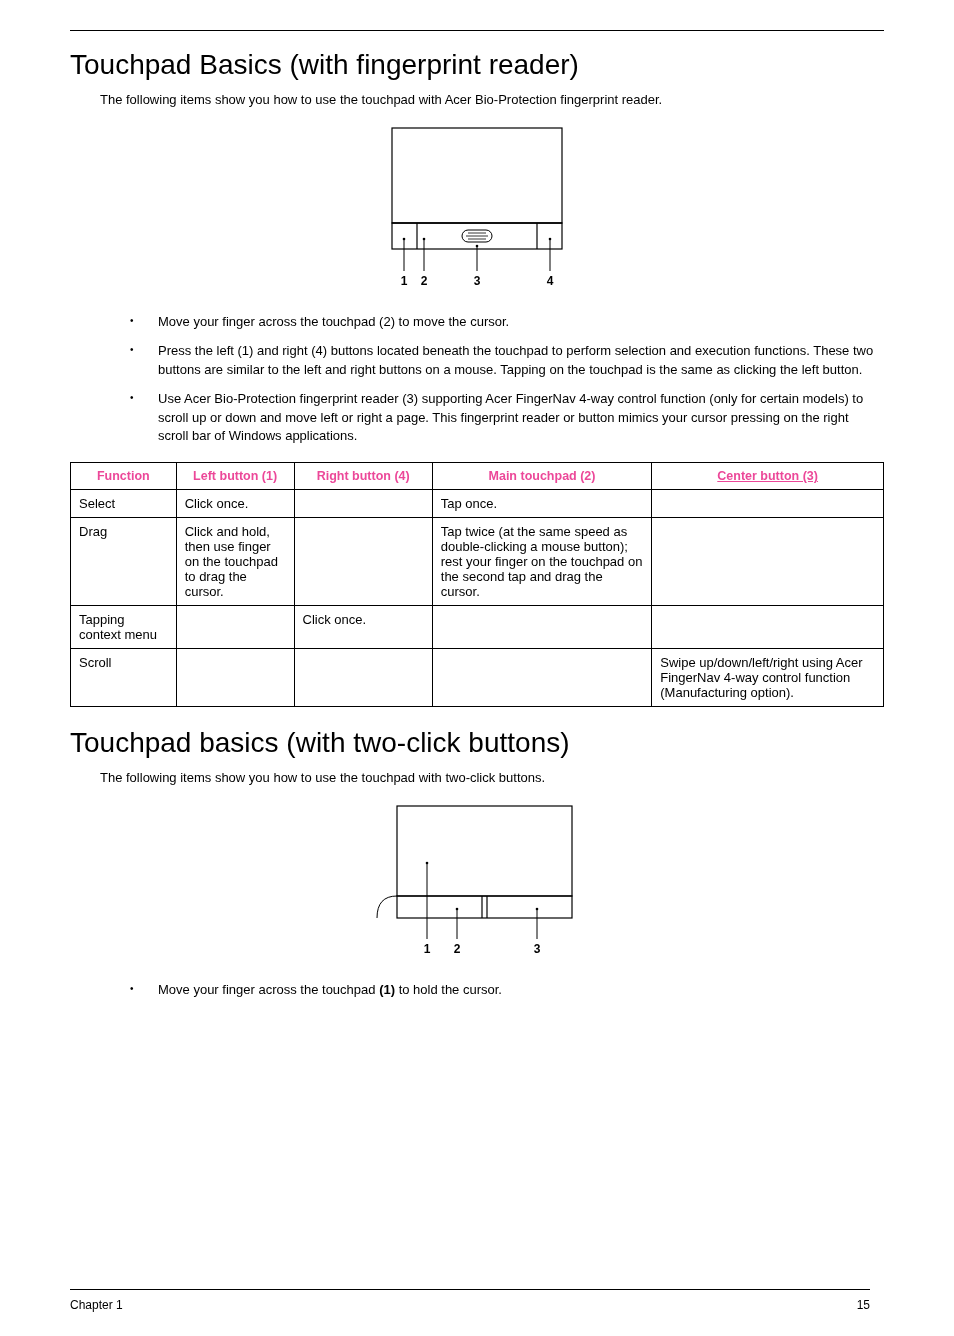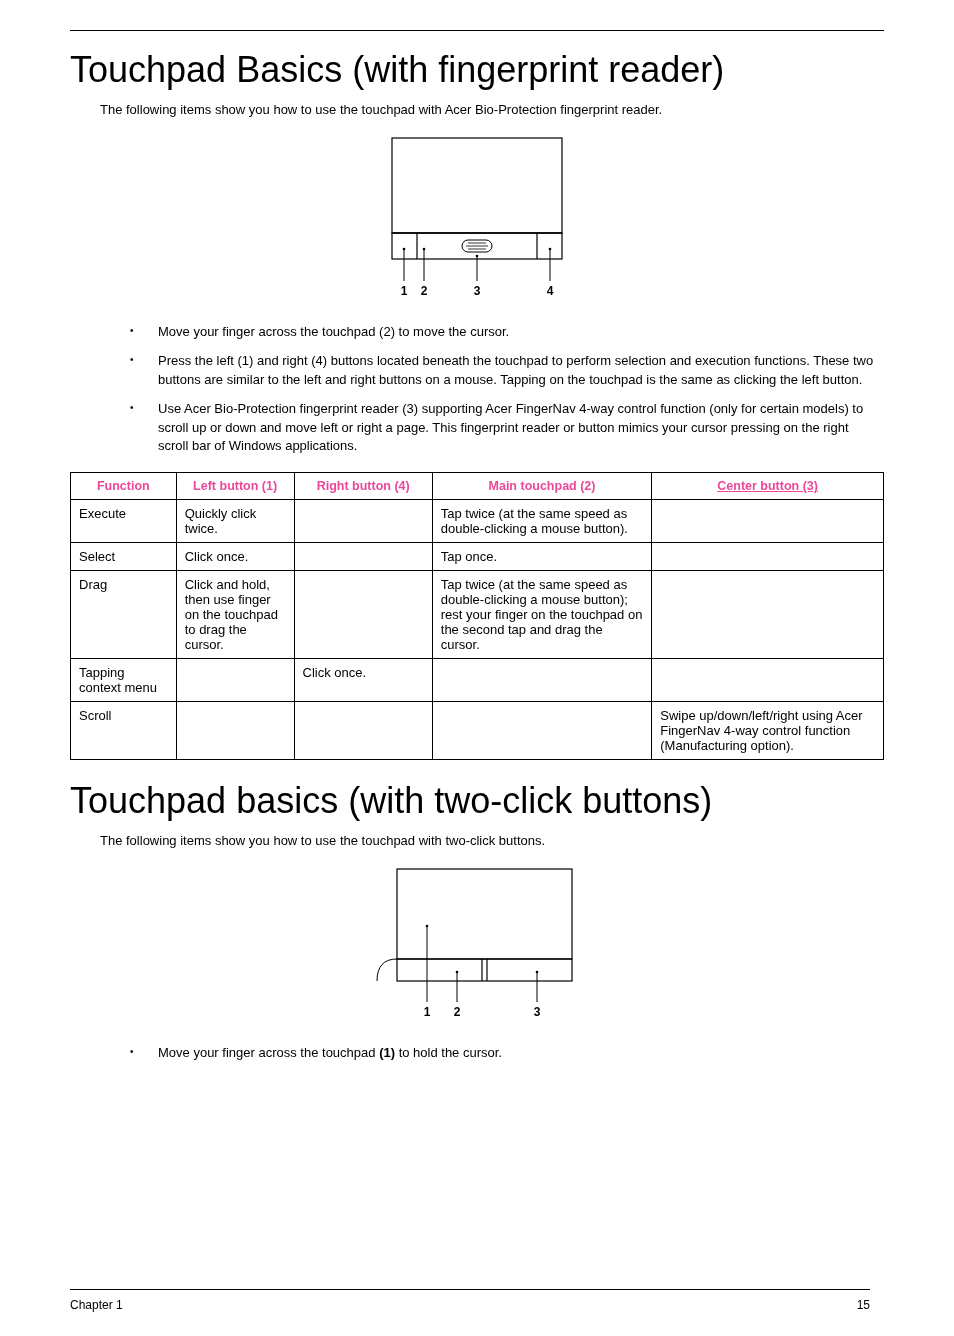--- a/index.html
+++ b/index.html
@@ -13,21 +13,21 @@
     position: relative;
   }
   .hr-top {
     border: none;
     border-top: 1.5px solid #000;
     margin-bottom: 18px;
   }
   h1 {
     font-family: "Segoe UI", "Myriad Pro", Arial, sans-serif;
     font-weight: normal;
-    font-size: 36px;
+    font-size: 28px;
     margin-bottom: 10px;
   }
   .intro {
     font-size: 13px;
     margin-left: 30px;
     margin-bottom: 14px;
     line-height: 1.4;
   }
   .diagram {
     display: block;
@@ -141,27 +141,20 @@
     <tr>
       <th class="col-fn">Function</th>
       <th class="col-l">Left button (1)</th>
       <th class="col-r">Right button (4)</th>
       <th class="col-m">Main touchpad (2)</th>
       <th class="col-c">Center button (3)</th>
     </tr>
   </thead>
   <tbody id="table-body">
       <tr>
-        <td>Execute</td>
-        <td>Quickly click twice.</td>
-        <td></td>
-        <td>Tap twice (at the same speed as double-clicking a mouse button).</td>
-        <td></td>
-      </tr>
-      <tr>
         <td>Select</td>
         <td>Click once.</td>
         <td></td>
         <td>Tap once.</td>
         <td></td>
       </tr>
       <tr>
         <td>Drag</td>
         <td>Click and hold, then use finger on the touchpad to drag the cursor.</td>
         <td></td>

